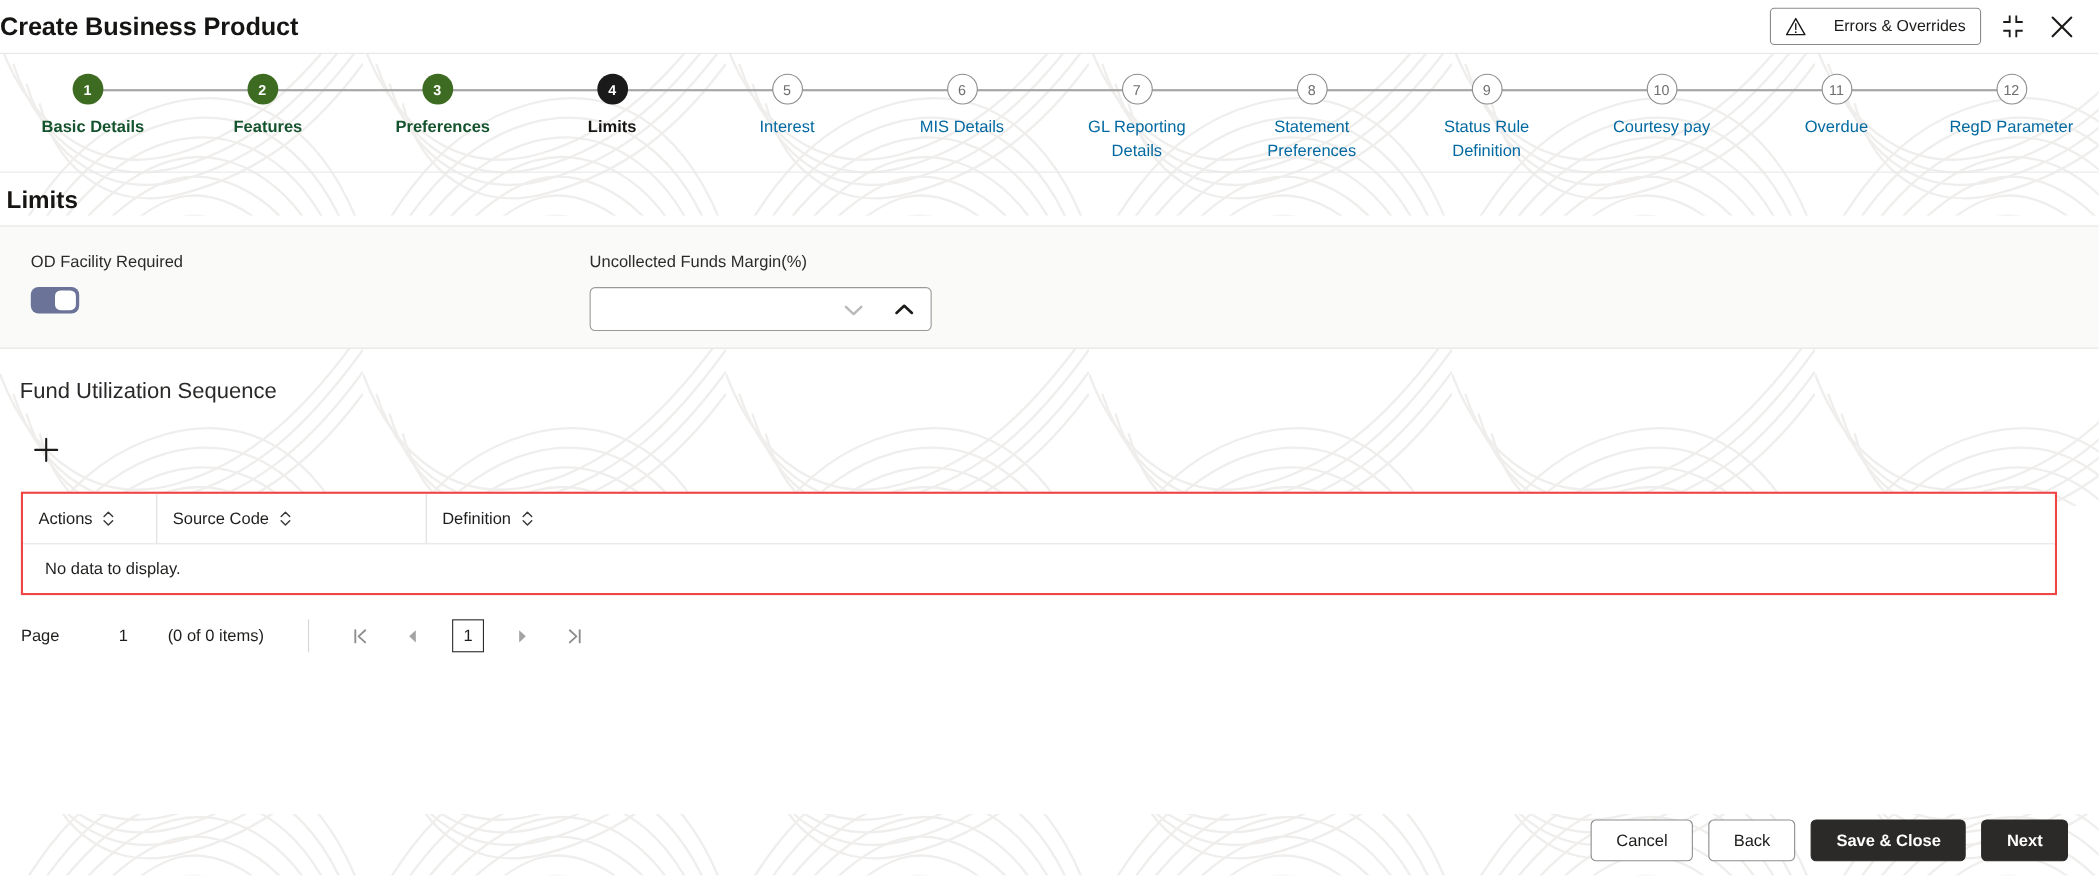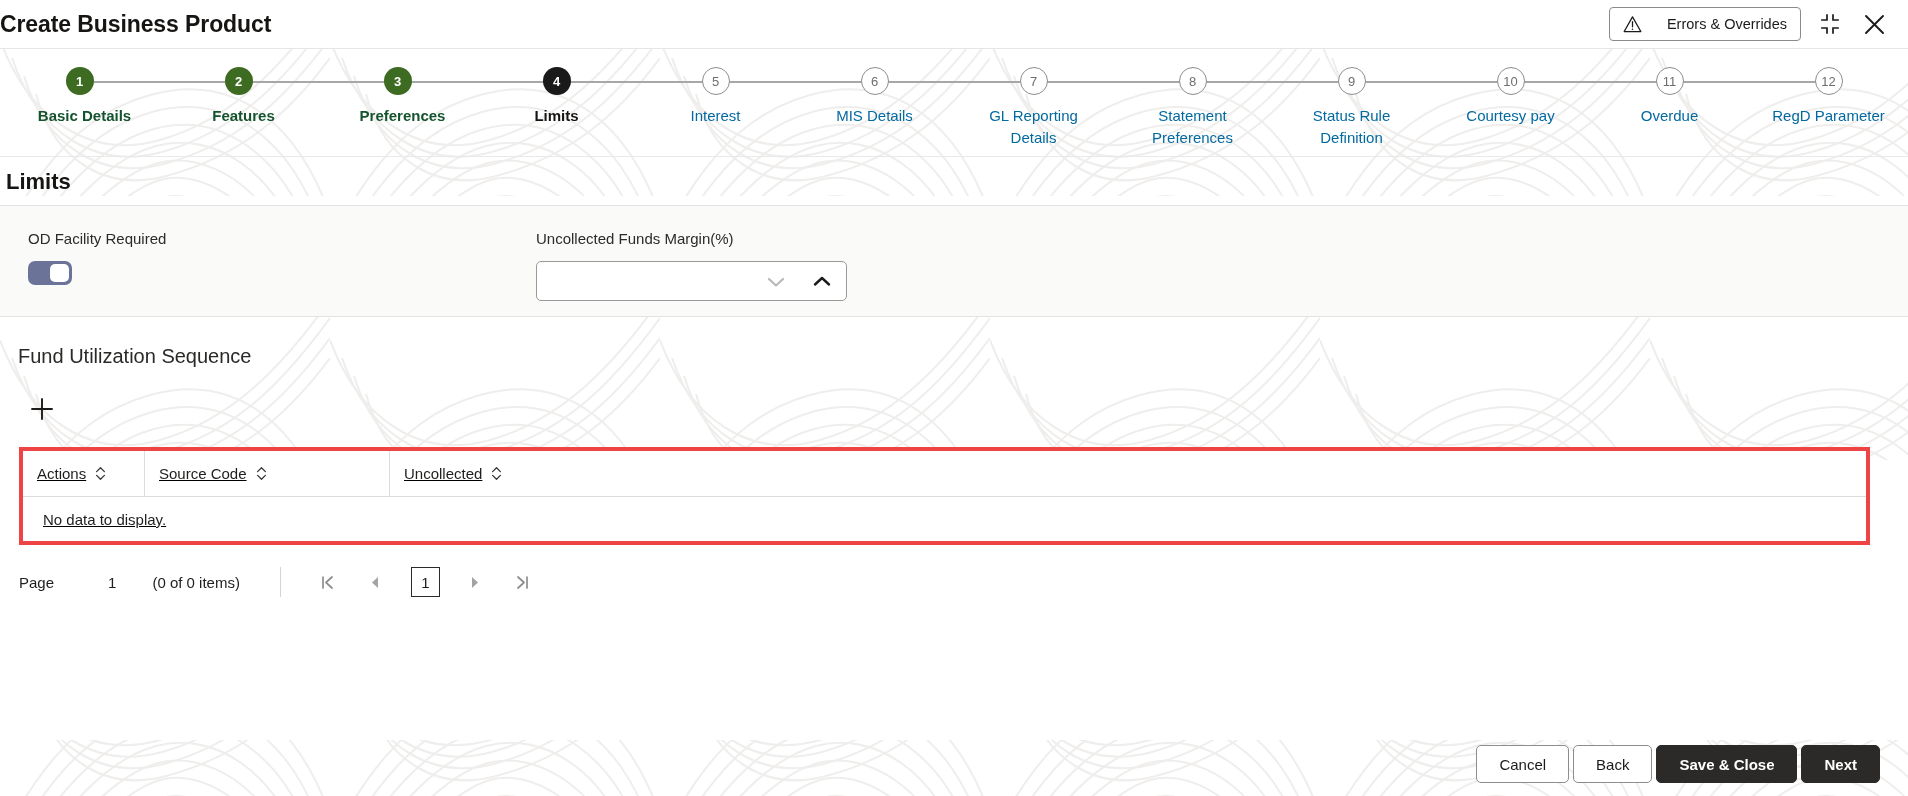--- a/index.html
+++ b/index.html
@@ -130,21 +130,21 @@
   .add-row { position: relative; z-index: 2; padding: 26px 0 0 22px; }
   .plus-btn {
     width: 28px; height: 28px; border: none; background: none;
     cursor: pointer; position: relative; display: block;
   }
 
   
   .table-wrap {
     position: relative; z-index: 2;
     margin: 25px 38px 0 19px;
-    border: 4px solid #ef4444; background: #fff; text-decoration: underline;
+    border: 2px solid #ef4444; background: #fff;
   }
   .thead { display: flex; height: 46px; background: #fff; border-bottom: 1px solid #dcdcdc; }
   .th {
     display: flex; align-items: center; gap: 9px;
     font-size: 15px; color: #1f1e1c;
     padding-left: 14px; border-right: 1px solid #dcdcdc;
   }
   .th:last-child { border-right: none; }
   .th.c1 { width: 122px; }
   .th.c2 { width: 245px; }
@@ -173,21 +173,21 @@
   .pg-current {
     width: 29px; height: 30px; border: 1px solid #2b2a28; background: #fff;
     display: flex; align-items: center; justify-content: center;
     font-size: 15px; color: #1f1e1c; cursor: pointer; margin: 0 4px;
   }
 
   
   .footer {
     position: absolute; left: 0; right: 0; bottom: 0; z-index: 3;
     height: 64px; display: flex; align-items: center; justify-content: flex-end;
-    gap: 4px; padding-right: 28px;
+    gap: 14px; padding-right: 28px;
   }
   .btn {
     height: 38px; border-radius: 5px; font-size: 15px; cursor: pointer;
     padding: 0 22px; display: flex; align-items: center; justify-content: center;
   }
   .btn.ghost { background: #fff; border: 1px solid #8d8d8d; color: #1c1b19; }
   .btn.solid { background: #2b2a28; border: 1px solid #2b2a28; color: #fff; font-weight: bold; }
   .content { position: relative; z-index: 2; }
 </style>
 </head>
@@ -375,21 +375,21 @@
         <div class="th c2">
           <span>Source Code</span>
           <span>
             <svg class="sort-ico" viewBox="0 0 11 15">
               <polyline points="1.6,5.6 5.5,1.7 9.4,5.6" fill="none" stroke="#3a3937" stroke-width="1.3" stroke-linecap="round" stroke-linejoin="round"></polyline>
               <polyline points="1.6,9.4 5.5,13.3 9.4,9.4" fill="none" stroke="#3a3937" stroke-width="1.3" stroke-linecap="round" stroke-linejoin="round"></polyline>
             </svg>
           </span>
         </div>
         <div class="th c4">
-          <span>Uncollected</span>
+          <span>Definition</span>
           <span>
             <svg class="sort-ico" viewBox="0 0 11 15">
               <polyline points="1.6,5.6 5.5,1.7 9.4,5.6" fill="none" stroke="#3a3937" stroke-width="1.3" stroke-linecap="round" stroke-linejoin="round"></polyline>
               <polyline points="1.6,9.4 5.5,13.3 9.4,9.4" fill="none" stroke="#3a3937" stroke-width="1.3" stroke-linecap="round" stroke-linejoin="round"></polyline>
             </svg>
           </span>
         </div>
       </div>
     <div class="tbody-empty">No data to display.</div>
   </div>

